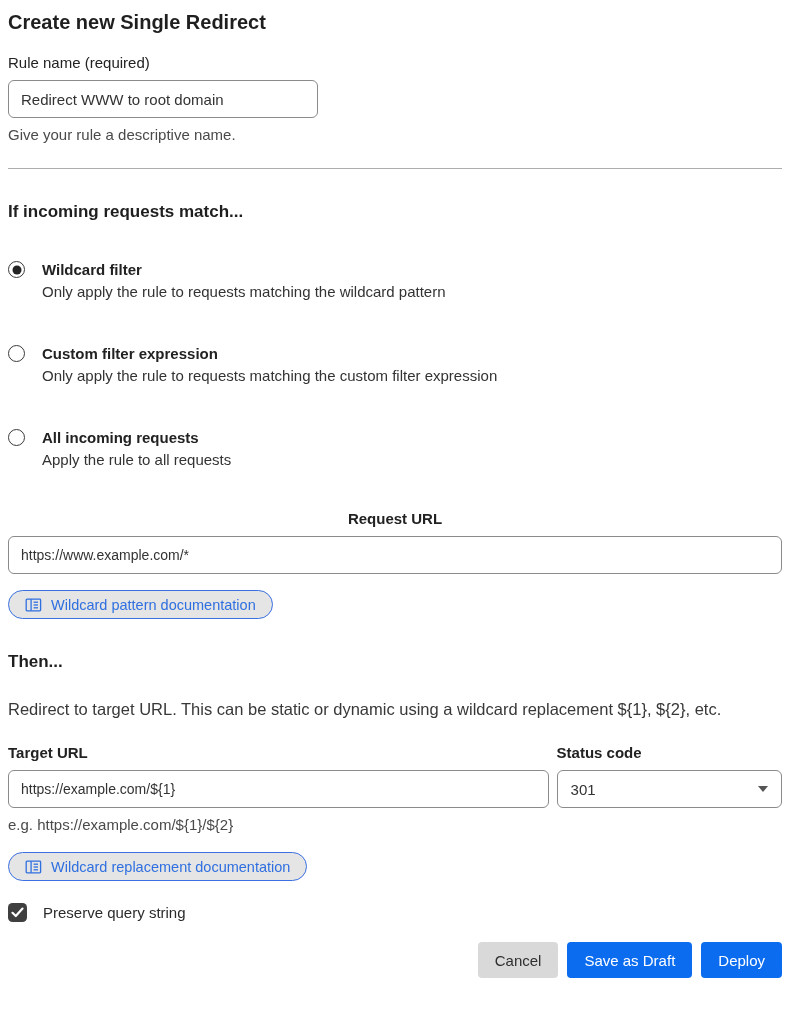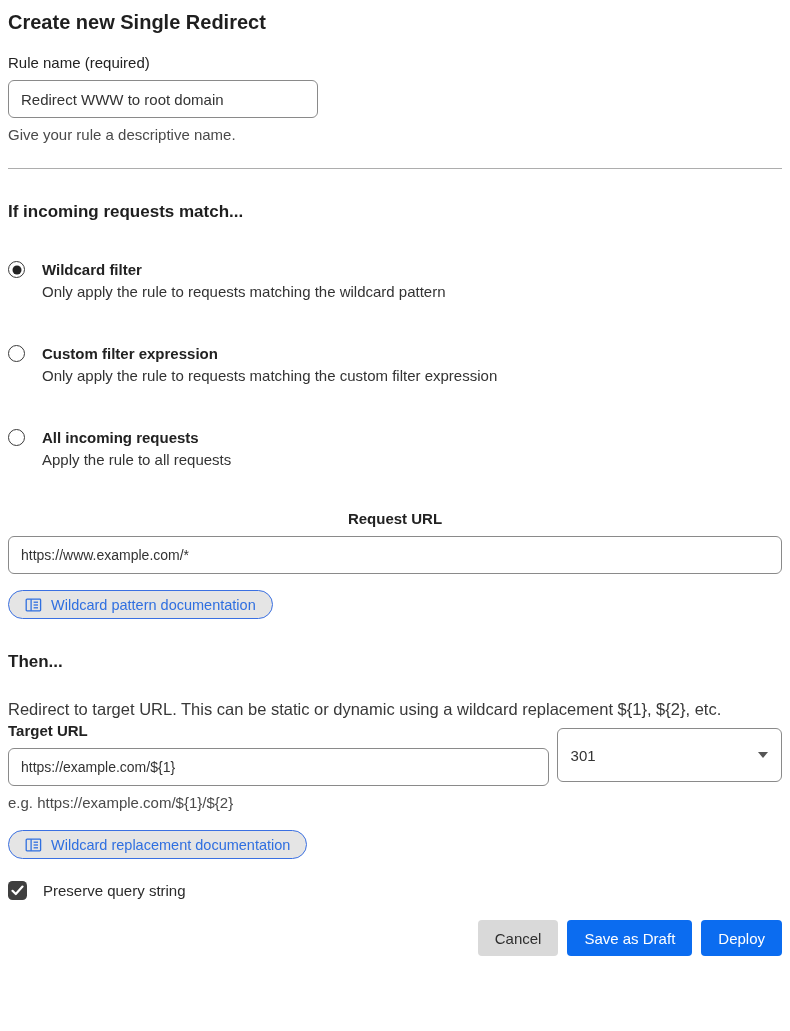--- a/index.html
+++ b/index.html
@@ -54,25 +54,25 @@
 
   .doc-btn{
     display:inline-flex;align-items:center;gap:9px;margin-top:16px;
     height:29px;padding:0 16px;border:1px solid #3a70e2;border-radius:15px;
     background:#e5e5e5;color:var(--doc-blue);font-size:14.5px;font-family:inherit;cursor:pointer;
   }
   .doc-btn svg{flex:0 0 auto;}
 
   .then-para{font-size:16.5px;color:#383838;margin-top:24px;line-height:24px;}
 
-  .target-row{display:flex;gap:8px;}
+  .target-row{display:flex;margin-top:22px;gap:8px;}
   .target-col{width:542px;}
   .status-col{width:226px;}
   .select-box{
-    height:54px;border:1px solid var(--border-gray);border-radius:6px;margin-top:7px;
+    height:38px;border:1px solid var(--border-gray);border-radius:6px;margin-top:7px;
     display:flex;align-items:center;justify-content:space-between;
     padding:8px 13px;font-size:15px;color:var(--text-body);cursor:pointer;background:#fff;
   }
   .caret{
     width:0;height:0;border-left:5.5px solid transparent;border-right:5.5px solid transparent;
     border-top:6px solid #555;
   }
   .mt7{margin-top:7px;}
 
   .checkbox-row{display:flex;align-items:center;margin-top:22px;cursor:pointer;}
@@ -155,20 +155,21 @@
 
   <p class="then-para">Redirect to target URL. This can be static or dynamic using a wildcard replacement ${1}, ${2}, etc.</p>
 
   <div class="target-row">
     <div class="target-col">
       <div class="field-label bold" style="margin-top:0;">Target URL</div>
       <input class="text-input mt7" type="text" style="font-size: 14px;" value="https://example.com/${1}">
       <div class="help">e.g. https://example.com/${1}/${2}</div>
     </div>
     <div class="status-col">
+      <div class="field-label bold" style="margin-top:0;">Status code</div>
       <div class="select-box">
         <span>301</span>
         <span class="caret"></span>
       </div>
     </div>
   </div>
 
   <button class="doc-btn">
     <span style="display:flex;">
       <svg width="17" height="16" viewBox="0 0 17 16" fill="none" stroke="currentColor" stroke-width="1.3">

